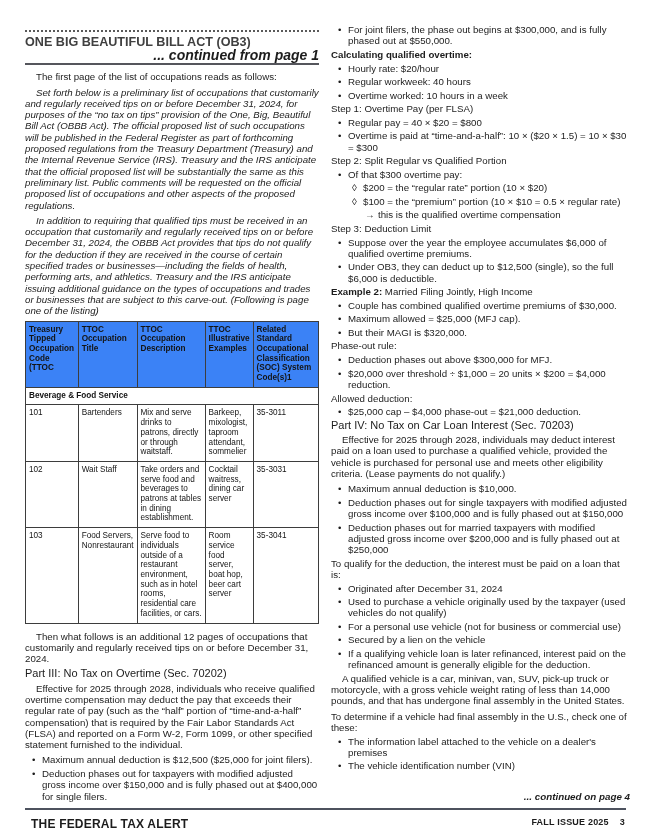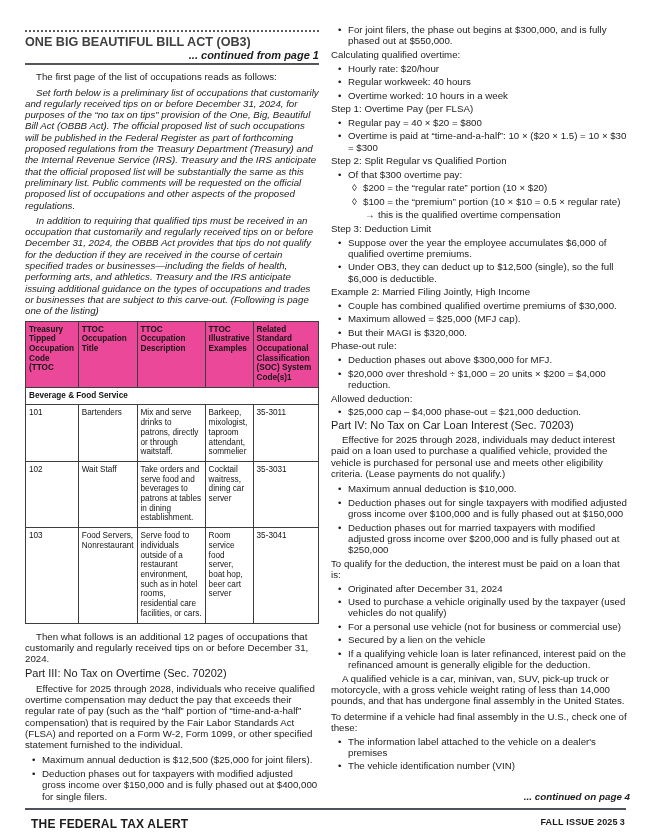--- a/index.html
+++ b/index.html
@@ -4,51 +4,51 @@
 <style>
   html,body{margin:0;padding:0;background:#ffffff;}
   .page{position:relative;width:648px;height:839px;background:#fff;overflow:hidden;
         font-family:"Liberation Sans",sans-serif;color:#1c1c1c;}
   .col{position:absolute;font-size:9.7px;line-height:11.3px;}
   .col-left{left:25px;top:30px;width:294px;}
   .col-right{left:331px;top:24px;width:296px;}
 
   .dotted-rule{border-top:2px dotted #5a5a5a;height:0;margin-bottom:3px;}
   .article-title{font-size:12.6px;font-weight:bold;color:#404040;margin:2px 0 0 0;line-height:14px;}
-  .continued-from{text-align:right;font-style:italic;font-weight:bold;font-size:11px;margin:1px 0 2px 0;}
+  .continued-from{text-align:right;font-style:italic;font-weight:bold;font-size:14px;margin:1px 0 2px 0;}
   .head-rule{border-top:2.5px solid #55565c;height:0;margin:2px 0 6px 0;}
 
   p{margin:0 0 4px 0;}
   .indent{text-indent:11px;}
   .italic{font-style:italic;}
   .plain-line{margin:1px 0 2.5px 0;}
-  .bold{font-weight:normal;}
+  .bold{font-weight:bold;}
   .part-heading{font-weight:normal;font-size:11px;margin:0 0 3px 0;}
 
   .li{display:flex;margin:0 0 2.2px 0;padding-left:7px;}
   .li .mk{flex:none;width:10px;}
   .li .tx{flex:1;}
   .sub-list .li{padding-left:21px;}
   .sub-list .li .mk{width:11px;}
   .arrow-line{display:flex;padding-left:34px;margin:0 0 2.2px 0;}
   .arrow-line .mk{flex:none;width:13px;}
   .list{margin-bottom:2px;}
 
   table.occ{border-collapse:collapse;width:100%;margin:4px 0 7px 0;font-size:8.2px;
             line-height:9.7px;color:#141414;}
   table.occ th,table.occ td{border:1.2px solid #3d3d3d;padding:3px 3px 4px 3px;
             vertical-align:top;text-align:left;font-weight:normal;}
-  table.occ th{background:#ec4899;font-weight:bold;}
+  table.occ th{background:#3b82f6;font-weight:bold;}
   table.occ td.section{font-weight:bold;}
 
   .continued-on{position:absolute;right:18px;top:791px;font-style:italic;font-weight:bold;
                 font-size:9.8px;}
   .footer-rule{position:absolute;left:25px;width:601px;top:808px;border-top:2.5px solid #4d525e;height:0;}
   .footer-left{position:absolute;left:31px;top:817px;font-size:12px;font-weight:bold;letter-spacing:0.2px;}
-  .footer-right{position:absolute;right:23px;top:817px;font-size:9px;font-weight:bold;display:flex;gap:2px;letter-spacing:0.2px;}
+  .footer-right{position:absolute;right:23px;top:817px;font-size:9px;font-weight:bold;display:flex;gap:11px;letter-spacing:0.2px;}
 </style>
 </head>
 <body>
 
 <div class="page">
 
   <div class="col col-left">
     <div class="dotted-rule"></div>
     <div class="article-title">ONE BIG BEAUTIFUL BILL ACT (OB3)</div>
     <div class="continued-from">... continued from page 1</div>

